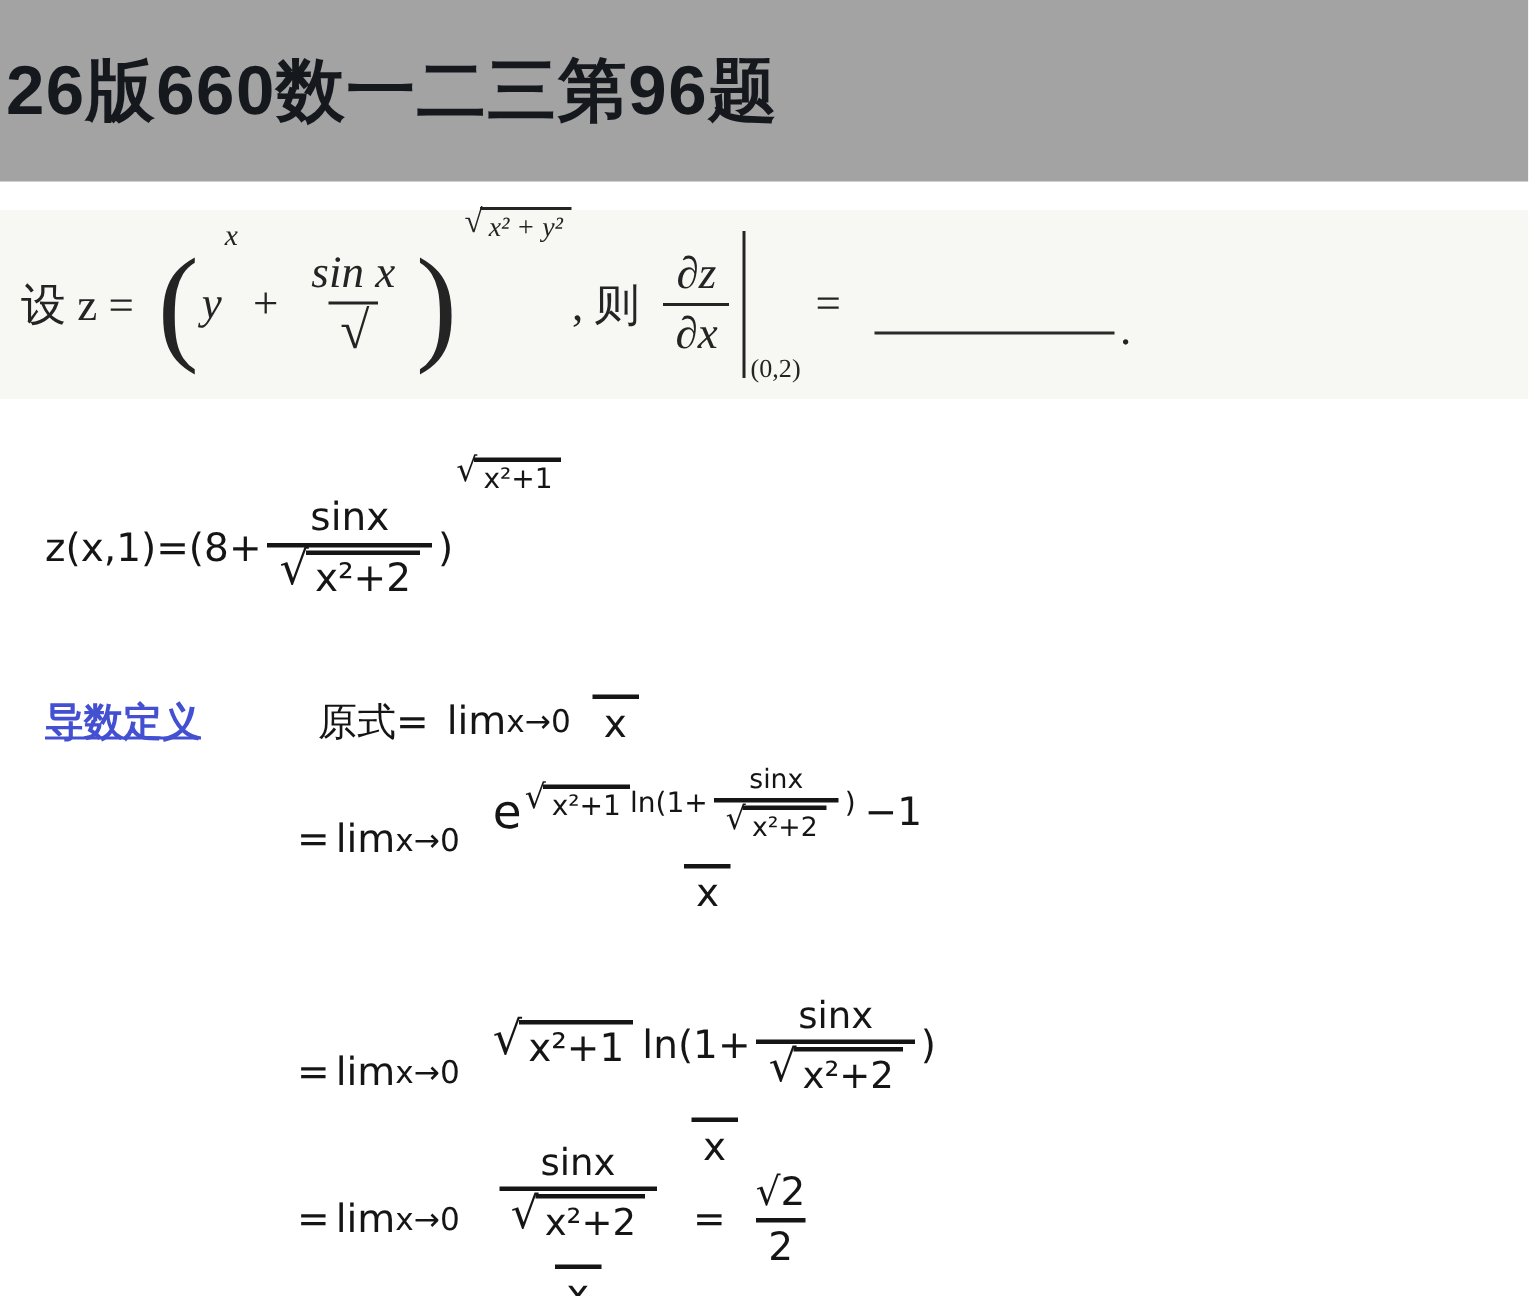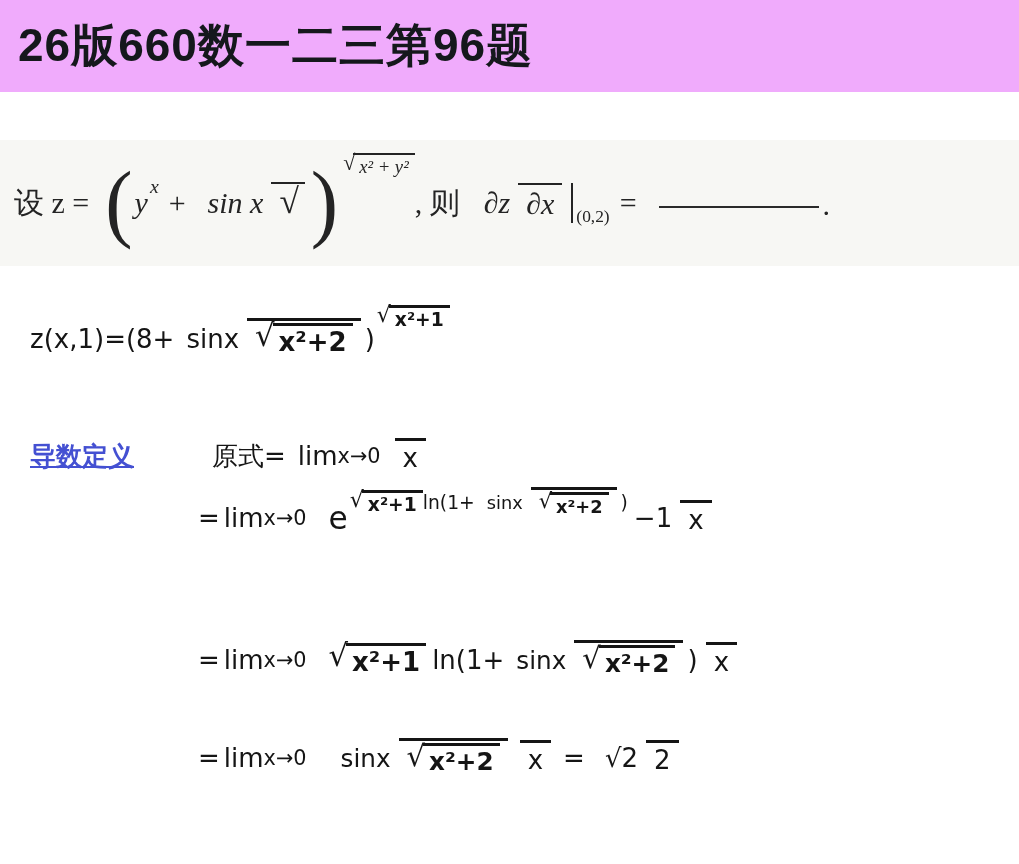--- a/index.html
+++ b/index.html
@@ -1,34 +1,34 @@
 <!DOCTYPE html>
 <html><head>
 <meta charset="utf-8">
 <style>
   html,body{margin:0;padding:0;background:#ffffff;}
   .page{position:relative;width:1019px;height:864px;background:#ffffff;overflow:hidden;
         font-family:"Liberation Sans",sans-serif;}
 
   
-  .header{position:absolute;top:0;left:0;width:100%;height:92px;background:#f0abfc;
-          display:flex;align-items:center;box-sizing:border-box;padding-left:18px;}
+  .header{position:absolute;top:0;left:0;width:100%;height:121px;background:#a3a3a3;
+          display:flex;align-items:center;box-sizing:border-box;padding-left:4px;}
   .title{margin:0;font-size:46px;font-weight:700;color:#15181c;letter-spacing:1px;
          font-family:"Liberation Sans",sans-serif;}
 
   
   .problem{position:absolute;top:140px;left:0;width:100%;height:126px;background:#f7f7f4;
            display:flex;align-items:center;box-sizing:border-box;padding:0 14px;}
   .printed{font-family:"Liberation Serif","DejaVu Serif",serif;font-size:30px;color:#242424;}
   .row{display:inline-flex;align-items:center;}
   .it{font-style:italic;}
   .bp{font-size:82px;font-weight:400;line-height:0.85;margin:0 2px;transform:scaleY(1.05);
       font-family:"Liberation Serif",serif;}
 
-  .frac{display:inline-flex;align-items:center;text-align:left;margin:0 4px;}
+  .frac{display:inline-flex;flex-direction:column;align-items:center;text-align:left;margin:10px 4px;}
   .frac>.num,.frac>.den{padding:2px 8px;}
   .frac>.den{border-top:2px solid currentColor;display:inline-flex;justify-content:center;}
 
   .sqrt{display:inline-flex;align-items:flex-start;}
   .rad{line-height:1;font-size:1.18em;transform:translateY(-0.05em);margin-right:-2px;}
   .rdc{border-top:2px solid currentColor;padding:1px 6px 0 6px;}
 
   .exp{align-self:flex-start;font-size:0.66em;margin-top:-0.35em;margin-left:2px;}
   .exp-outer{align-self:flex-start;font-size:0.62em;margin-top:-0.8em;margin-left:3px;}
 
@@ -39,28 +39,28 @@
   .evalsub{align-self:flex-end;font-size:0.58em;margin-bottom:-4px;margin-left:3px;}
 
   .op{margin:0 10px;}
   .lead{margin-right:14px;}
   .blank{width:160px;height:2px;background:#2a2a2a;align-self:flex-end;margin:0 4px 30px 12px;}
   .period{align-self:flex-end;margin-bottom:16px;}
 
   
   .sol{position:absolute;font-family:"DejaVu Sans",sans-serif;color:#151515;font-size:26px;}
   .hand .frac>.den{border-top:3px solid currentColor;}
-  .hand .rdc{border-top:3px solid currentColor;font-weight:bold;}
+  .hand .rdc{border-top:3px solid currentColor;}
   .hand .op{margin:0 8px;}
   .hand .exp{font-size:0.72em;margin-top:-0.7em;}
   .e3{margin-top:-1.25em;}
   .ee{font-size:1.2em;}
   .small-frac{font-size:0.95em;}
   .l1{left:30px;top:318px;}
-  .l2{left:30px;top:438px;}
+  .l2{left:30px;top:453px;}
   .l3{left:198px;top:498px;}
   .l4{left:198px;top:638px;}
   .l5{left:198px;top:736px;}
   .label{color:#4450d2;font-weight:700;text-decoration:underline;text-decoration-thickness:2px;
          margin-right:32px;}
   .prefix{margin-right:8px;margin-left:46px;}
 </style>
 </head>
 <body>
 

